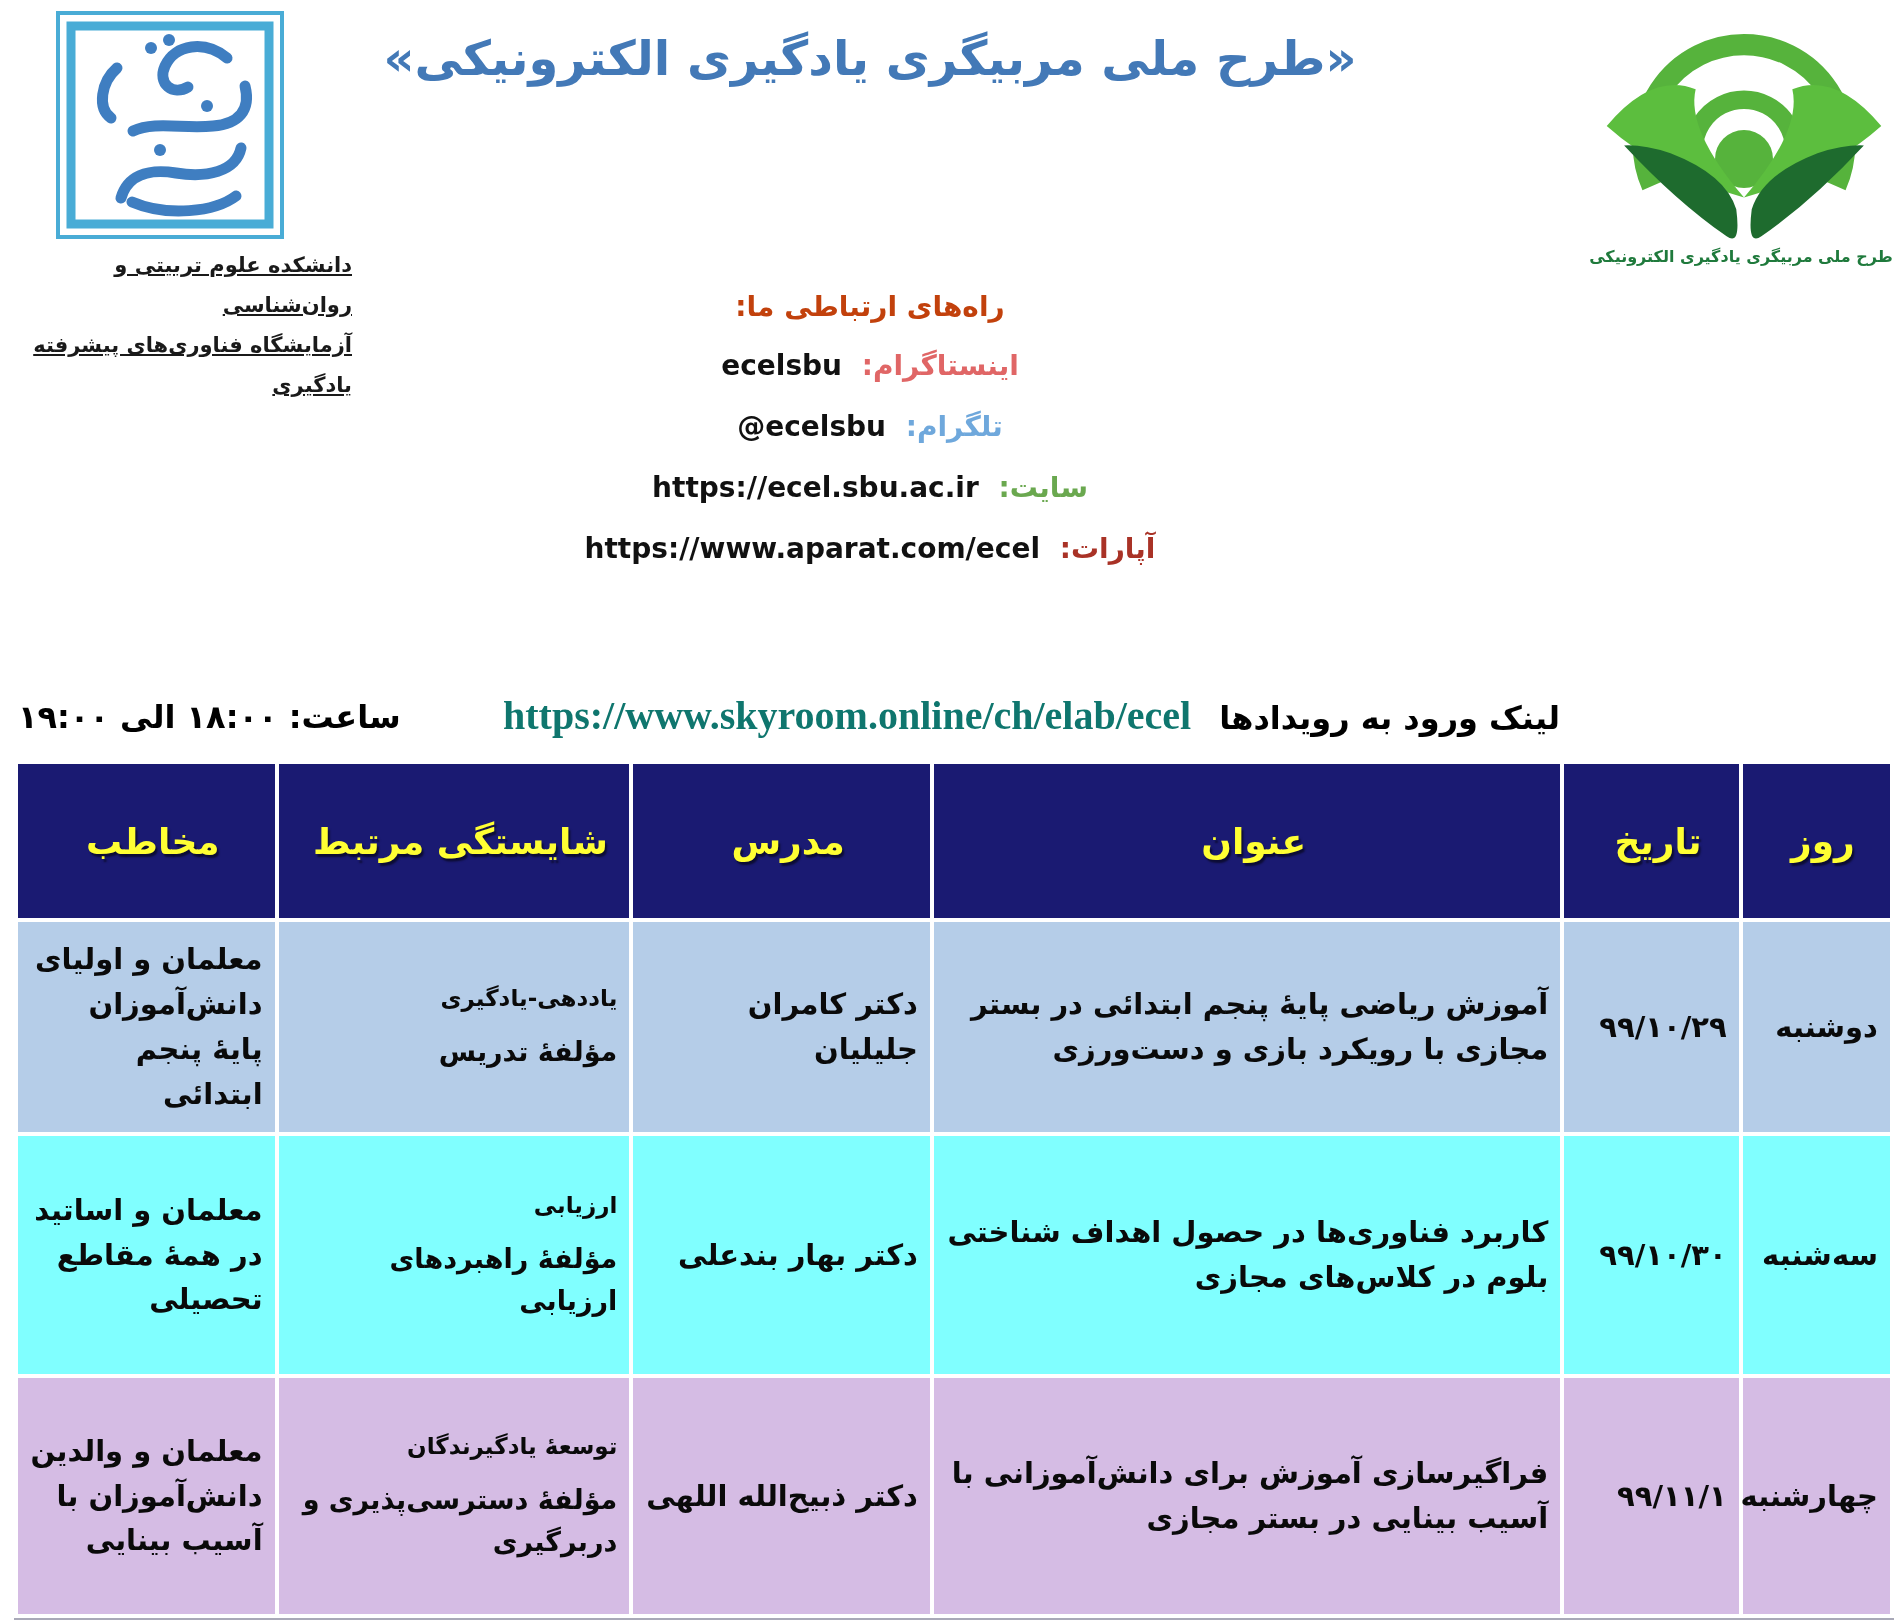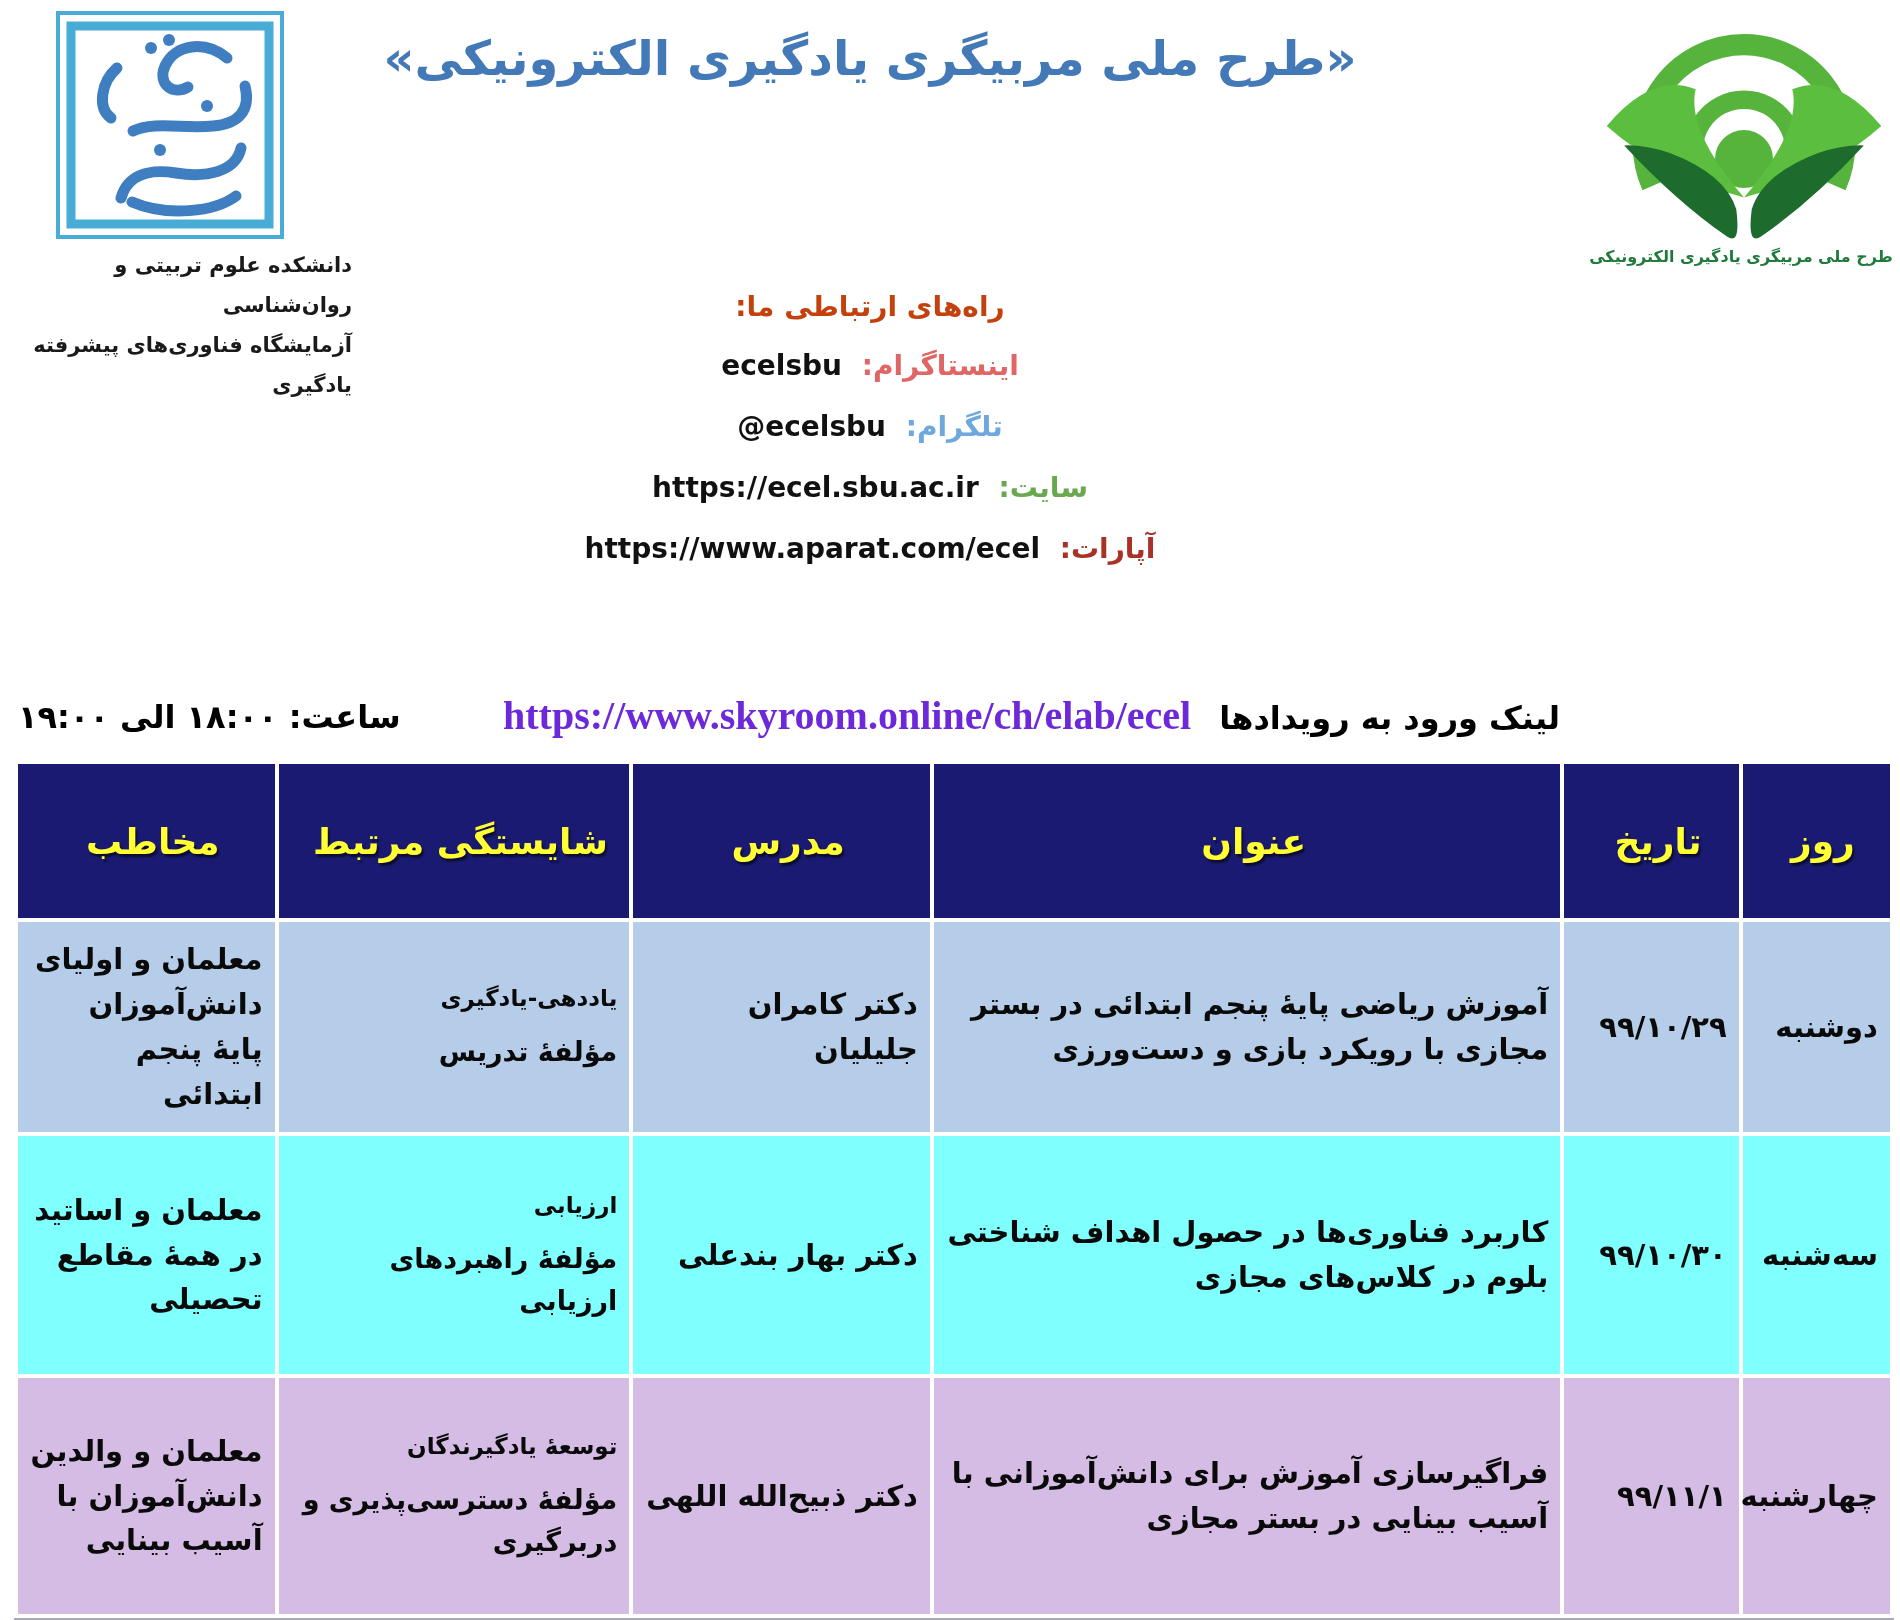--- a/index.html
+++ b/index.html
@@ -4,21 +4,21 @@
 <style>
   html,body{margin:0;padding:0;}
   body{
     width:1900px;height:1620px;background:#ffffff;position:relative;overflow:hidden;
     font-family:"DejaVu Sans",sans-serif;color:#111;
   }
   
   .sbu-logo{position:absolute;left:55px;top:10px;width:230px;height:230px;}
   .left-org{
     position:absolute;left:0;top:246px;width:352px;direction:rtl;text-align:right;
-    padding-right:6px;font-size:21px;font-weight:bold;line-height:1.9;color:#1a1a1a;
+    padding-right:6px;font-size:21px;font-weight:bold;line-height:1.9;color:#1a1a1a;text-decoration:underline;
   }
   
   .center-block{position:absolute;left:300px;top:30px;width:1140px;text-align:center;direction:rtl;}
   .main-title{font-size:48px;font-weight:bold;color:#4379B7;}
   .subtitle{margin-top:38px;font-size:30px;font-weight:bold;color:#4379B7;}
   .contact-block{position:absolute;left:300px;top:290px;width:1140px;text-align:center;direction:rtl;}
   .contact-heading{font-size:28px;font-weight:bold;color:#c2410c;margin-bottom:26px;}
   .contact-line{font-size:28px;font-weight:bold;margin-bottom:28px;}
   .c-label{font-weight:bold;}
   .c-value{direction:ltr;unicode-bidi:embed;color:#111;font-weight:bold;padding-right:10px;}
@@ -33,21 +33,21 @@
     font-size:16px;font-weight:bold;color:#1F7A3C;
   }
   
   .session-time{
     position:absolute;left:18px;top:698px;direction:rtl;
     font-size:32px;font-weight:800;color:#000;
   }
   .event-link{
     position:absolute;right:340px;top:692px;display:flex;align-items:baseline;gap:28px;
   }
-  .event-url{font-family:"Liberation Serif",serif;font-weight:bold;font-size:40px;color:#6d28d9;}
+  .event-url{font-family:"Liberation Serif",serif;font-weight:bold;font-size:40px;color:#0f766e;}
   .event-label{direction:rtl;font-size:32px;font-weight:800;color:#000;}
   
   .schedule{
     position:absolute;left:14px;top:760px;width:1880px;direction:rtl;
     border-collapse:separate;border-spacing:4px;table-layout:fixed;
     border-bottom:3px solid #a9a9b8;
   }
   .schedule th{
     background:#1A1A72;color:#FFFF33;font-size:36px;font-weight:bold;
     text-shadow:2px 3px 2px rgba(0,0,0,0.55);height:152px;vertical-align:middle;text-align:center;padding-left:14px;

